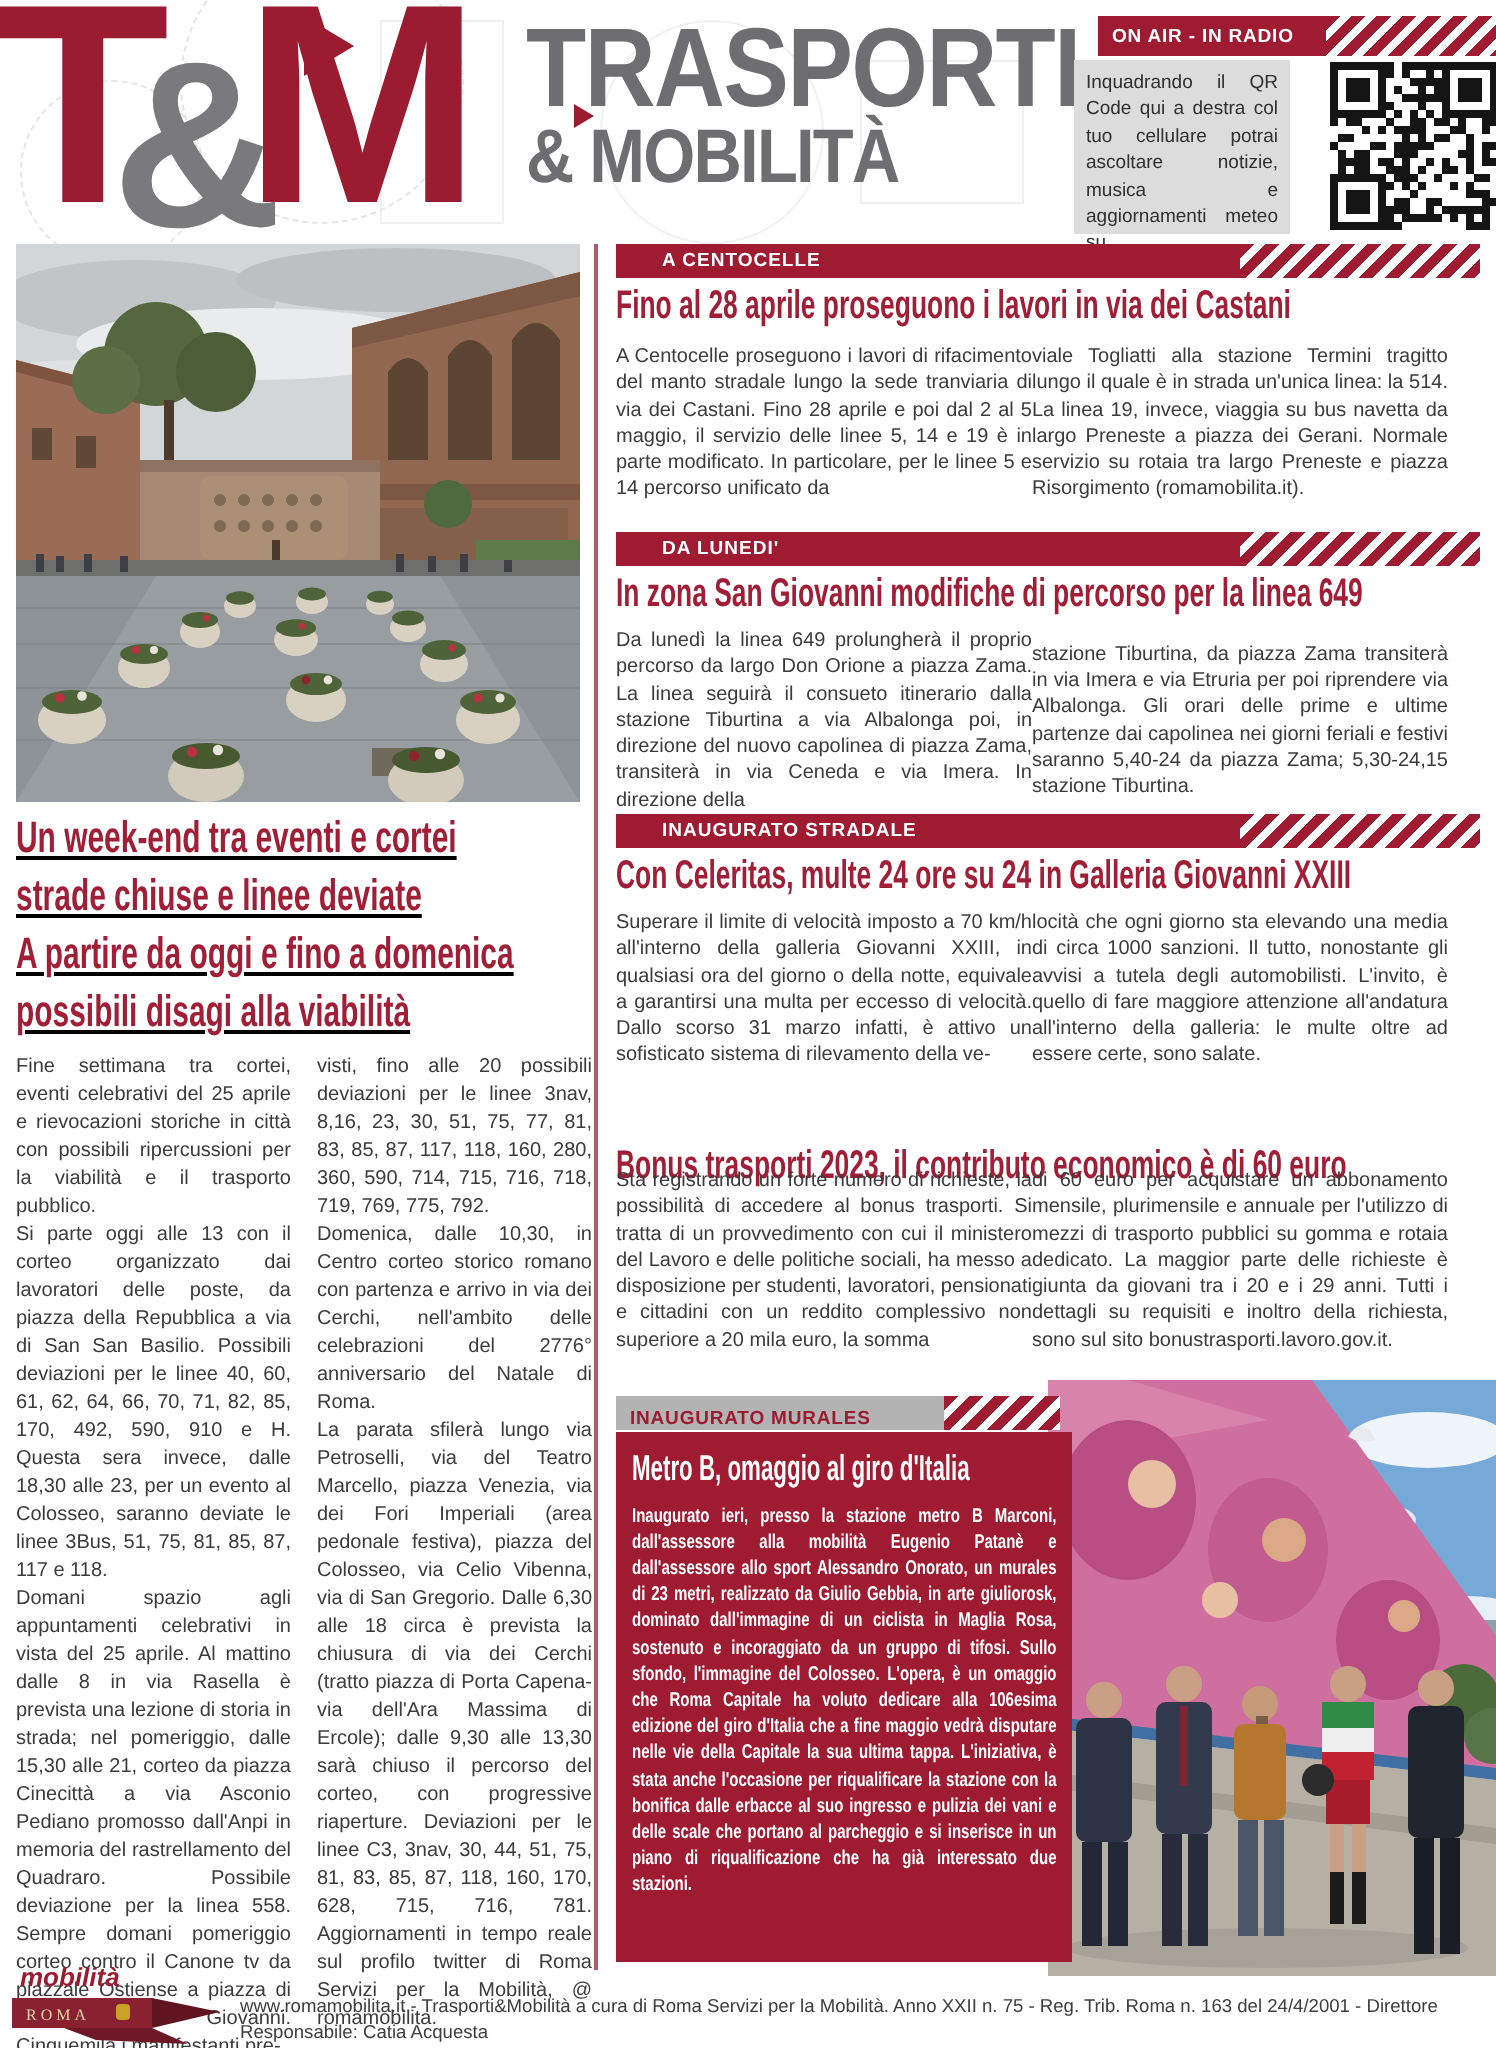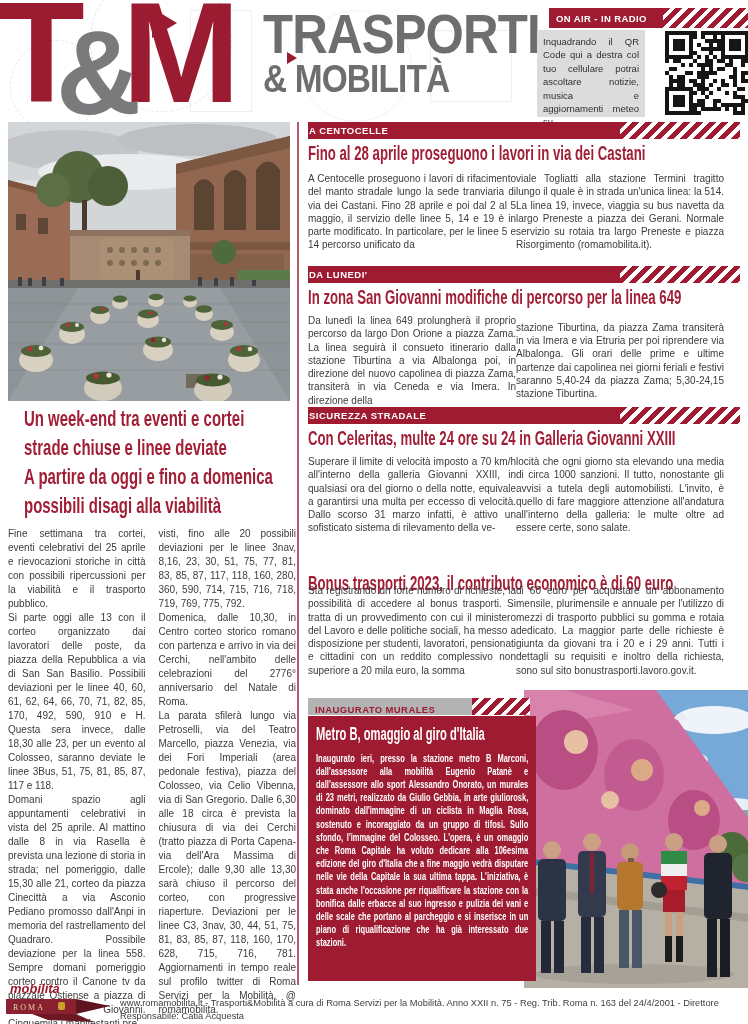--- a/index.html
+++ b/index.html
@@ -29,31 +29,31 @@
   .radio-hatch{position:absolute;left:663px;top:8px;width:85px;height:20px;
       background:repeating-linear-gradient(135deg,#9e1b31 0 5px,#ffffff 5px 9px);}
   .radio-text{position:absolute;left:537px;top:30px;width:108px;height:87px;background:#dcdcdc;
       box-sizing:border-box;padding:5px 6px;font-size:9.5px;line-height:13.4px;color:#2f2f2f;text-align:justify;}
   .qr{position:absolute;left:665px;top:31px;width:84px;height:84px;background:#fff;
       display:grid;grid-template-columns:repeat(21,1fr);grid-template-rows:repeat(21,1fr);}
   .qr div{width:100%;height:100%;}
   .qr .on{background:#151515;}
   
   .kicker{position:absolute;left:308px;width:432px;height:17px;background:#9e1b31;display:flex;align-items:center;}
-  .kicker .lab{color:#fff;font-size:9.5px;font-weight:bold;letter-spacing:.5px;padding-left:1px;}
+  .kicker .lab{color:#fff;font-size:9.5px;font-weight:bold;letter-spacing:.5px;padding-left:23px;}
   .kicker .hatch{position:absolute;right:0;top:0;bottom:0;width:120px;
       background:repeating-linear-gradient(135deg,#9e1b31 0 5px,#ffffff 5px 9px);}
   .sec-head{position:absolute;left:308px;font-size:20px;font-weight:bold;color:#a11f36;
       white-space:nowrap;transform:scaleX(.66);transform-origin:left top;line-height:1.1;}
   .sec-body{position:absolute;left:308px;width:432px;display:flex;gap:0;}
   .sec-col{width:208px;font-size:10px;line-height:13.3px;text-align:justify;color:#3b3b3b;hyphens:auto;}
   
   .photo1{position:absolute;left:8px;top:122px;width:282px;height:279px;}
   .divider{position:absolute;left:297px;top:122px;width:2px;height:863px;background:#b25b6d;}
-  .lead-head{position:absolute;left:24px;top:404px;}
+  .lead-head{position:absolute;left:8px;top:404px;text-decoration:underline;}
   .lead-head span{display:block;font-size:22px;font-weight:bold;color:#a11f36;line-height:29px;
       white-space:nowrap;transform:scaleX(.68);transform-origin:left top;}
   .lead-body{position:absolute;left:8px;top:527px;width:288px;display:flex;gap:13px;}
   .lead-col{width:138px;font-size:10px;line-height:14px;text-align:justify;color:#3b3b3b;
       white-space:pre-line;hyphens:auto;}
   
   .photo2{position:absolute;left:524px;top:690px;width:224px;height:298px;}
   .mur-kicker{position:absolute;left:308px;top:698px;width:222px;height:17px;background:#b3b3b3;
       display:flex;align-items:flex-end;z-index:3;}
   .mur-kicker .lab{color:#9b1c30;font-size:9.5px;font-weight:bold;letter-spacing:.4px;padding-left:7px;}
@@ -706,21 +706,21 @@
     <span class="lab">DA LUNEDI'</span>
     <span class="hatch"></span>
   </div>
   <div class="sec-head" style="top:286px;">In zona San Giovanni modifiche di percorso per la linea 649</div>
   <div class="sec-body" style="top:314px;align-items:center;">
     <div class="sec-col">Da lunedì la linea 649 prolungherà il proprio percorso da largo Don Orione a piazza Zama. La linea seguirà il consueto itinerario dalla stazione Tiburtina a via Albalonga poi, in direzione del nuovo capolinea di piazza Zama, transiterà in via Ceneda e via Imera. In direzione della</div>
     <div class="sec-col">stazione Tiburtina, da piazza Zama transiterà in via Imera e via Etruria per poi riprendere via Albalonga. Gli orari delle prime e ultime partenze dai capolinea nei giorni feriali e festivi saranno 5,40-24 da piazza Zama; 5,30-24,15 stazione Tiburtina.</div>
   </div>
 
   <div class="kicker" style="top:407px;">
-    <span class="lab">SICUREZZA STRADALE</span>
+    <span class="lab">INAUGURATO STRADALE</span>
     <span class="hatch"></span>
   </div>
   <div class="sec-head" style="top:427px;">Con Celeritas, multe 24 ore su 24 in Galleria Giovanni XXIII</div>
   <div class="sec-body" style="top:455px;">
     <div class="sec-col">Superare il limite di velocità imposto a 70 km/h all'interno della galleria Giovanni XXIII, in qualsiasi ora del giorno o della notte, equivale a garantirsi una multa per eccesso di velocità. Dallo scorso 31 marzo infatti, è attivo un sofisticato sistema di rilevamento della ve-</div>
     <div class="sec-col">locità che ogni giorno sta elevando una media di circa 1000 sanzioni. Il tutto, nonostante gli avvisi a tutela degli automobilisti. L'invito, è quello di fare maggiore attenzione all'andatura all'interno della galleria: le multe oltre ad essere certe, sono salate.</div>
   </div>
 
   <div class="sec-head" style="top:572px;">Bonus trasporti 2023, il contributo economico è di 60 euro</div>
   <div class="sec-body" style="top:584px;">

